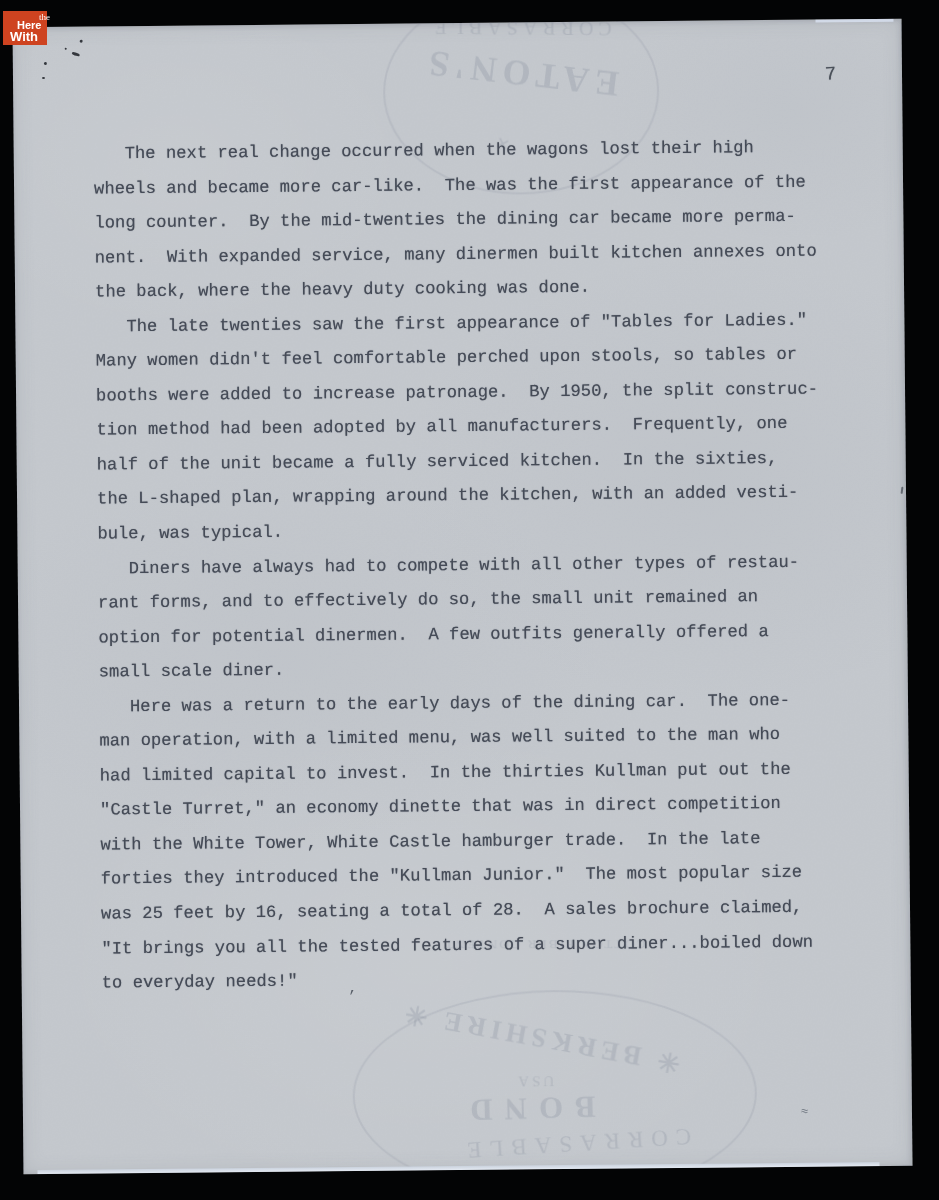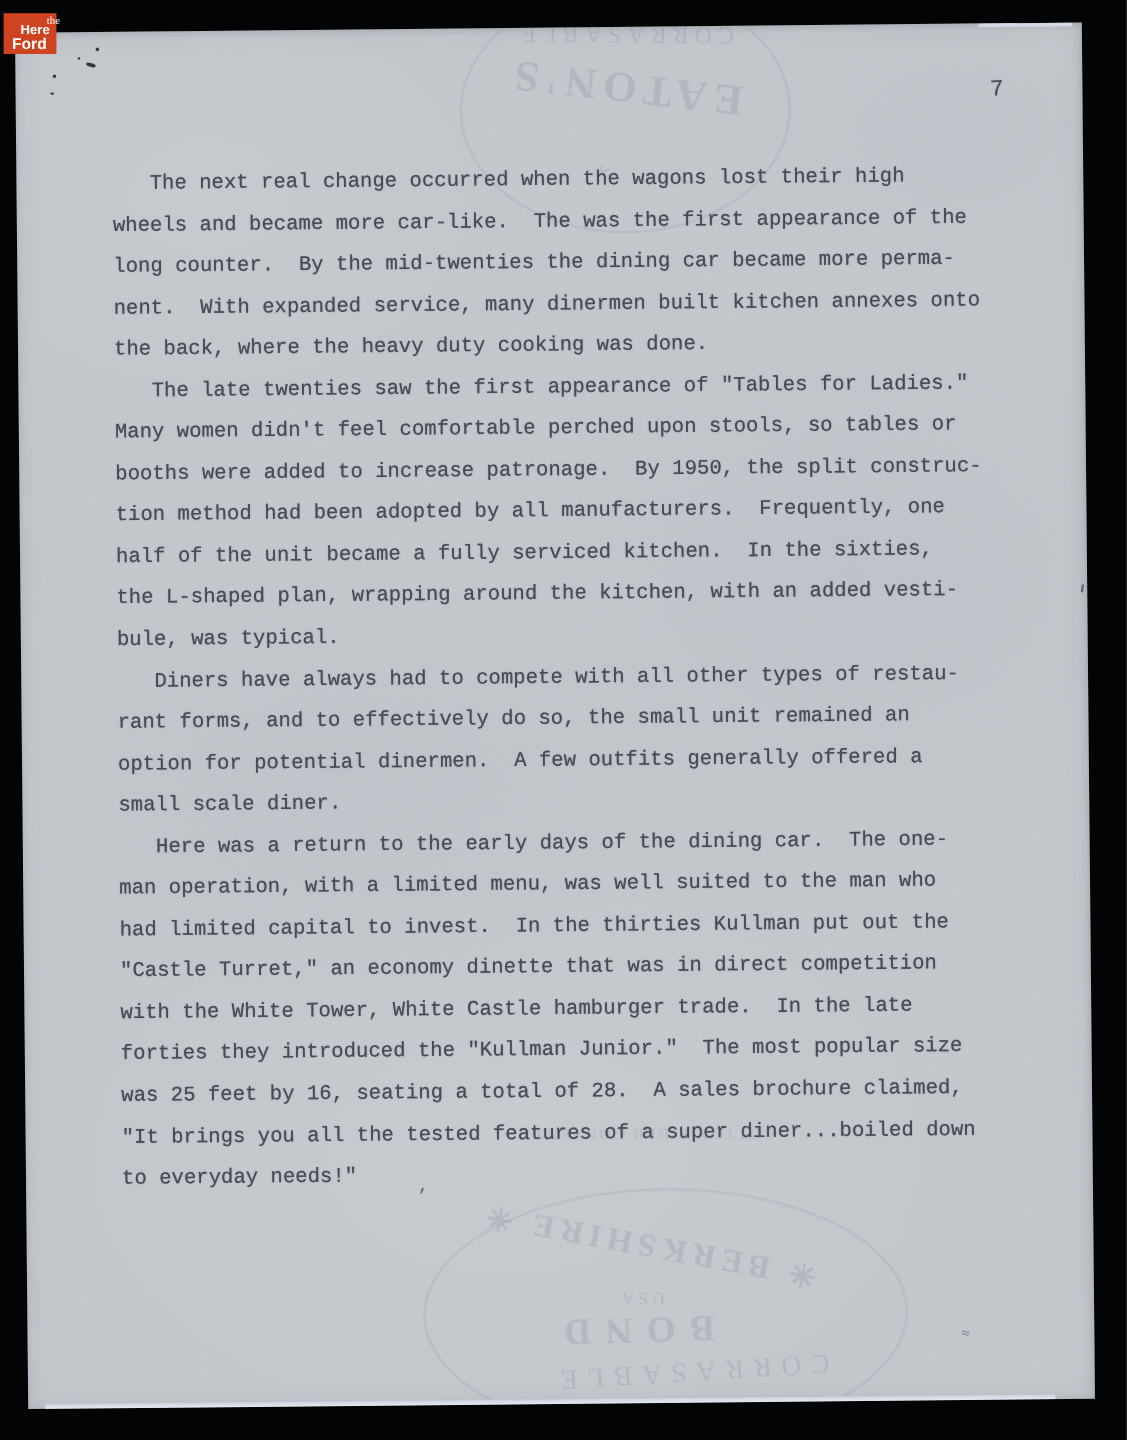--- a/index.html
+++ b/index.html
@@ -174,16 +174,16 @@
     <div class="squiggle">≈</div>
     <div class="stray-comma">‚</div>
 
     <div class="edge-strip-bottom"></div>
     <div class="edge-strip-topright"></div>
   </div>
 
   <div class="thf-logo">
     <span class="thf-the">the</span>
     <span class="thf-henry">Here</span>
-    <span class="thf-ford">Ford</span>
+    <span class="thf-ford">With</span>
   </div>
 
 </div>
 
 </body></html>

